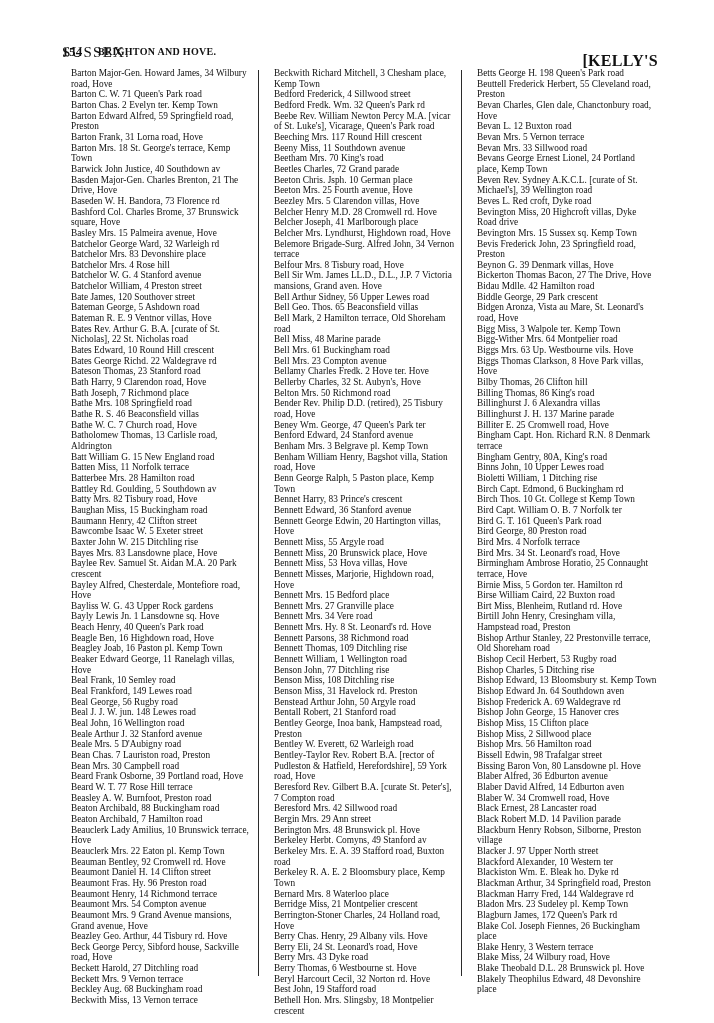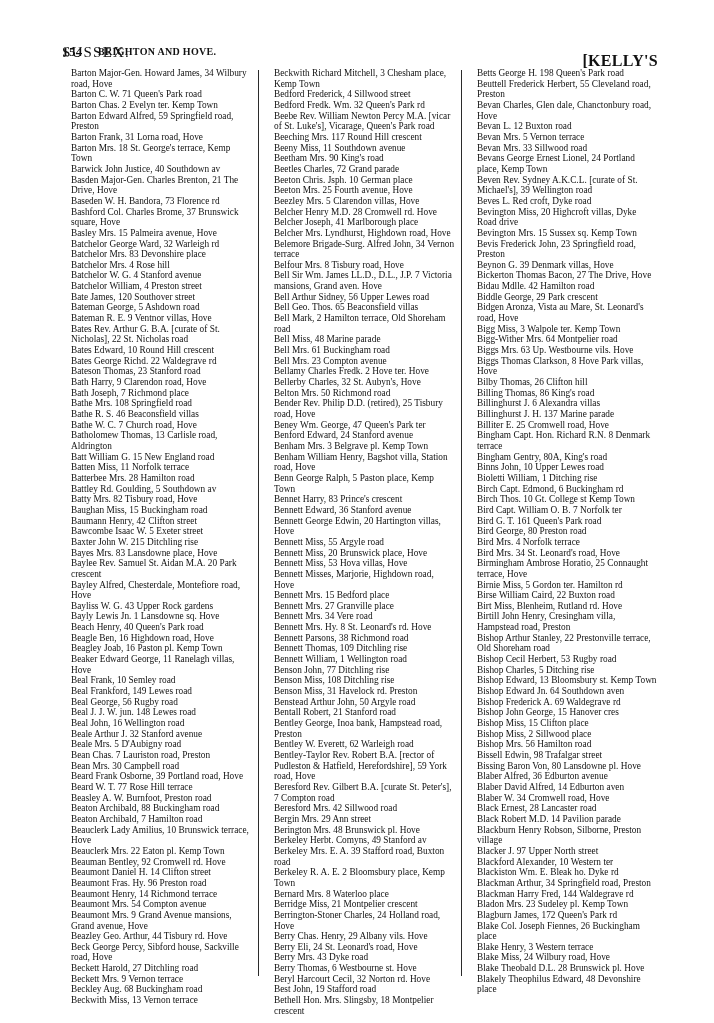--- a/index.html
+++ b/index.html
@@ -208,21 +208,21 @@
         <div class="rule"></div>
       </div>
 
     <div class="column" id="col-1">
         <p class="entry">Beckwith Richard Mitchell, 3 Chesham place, Kemp Town</p>
         <p class="entry">Bedford Frederick, 4 Sillwood street</p>
         <p class="entry">Bedford Fredk. Wm. 32 Queen's Park rd</p>
         <p class="entry">Beebe Rev. William Newton Percy M.A. [vicar of St. Luke's], Vicarage, Queen's Park road</p>
         <p class="entry">Beeching Mrs. 117 Round Hill crescent</p>
         <p class="entry">Beeny Miss, 11 Southdown avenue</p>
-        <p class="entry">Beetham Mrs. 90 King's road</p>
+        <p class="entry">Beetham Mrs. 70 King's road</p>
         <p class="entry">Beetles Charles, 72 Grand parade</p>
         <p class="entry">Beeton Chris. Jsph. 10 German place</p>
         <p class="entry">Beeton Mrs. 25 Fourth avenue, Hove</p>
         <p class="entry">Beezley Mrs. 5 Clarendon villas, Hove</p>
         <p class="entry">Belcher Henry M.D. 28 Cromwell rd. Hove</p>
         <p class="entry">Belcher Joseph, 41 Marlborough place</p>
         <p class="entry">Belcher Mrs. Lyndhurst, Highdown road, Hove</p>
         <p class="entry">Belemore Brigade-Surg. Alfred John, 34 Vernon terrace</p>
         <p class="entry">Belfour Mrs. 8 Tisbury road, Hove</p>
         <p class="entry">Bell Sir Wm. James LL.D., D.L., J.P. 7 Victoria mansions, Grand aven. Hove</p>

